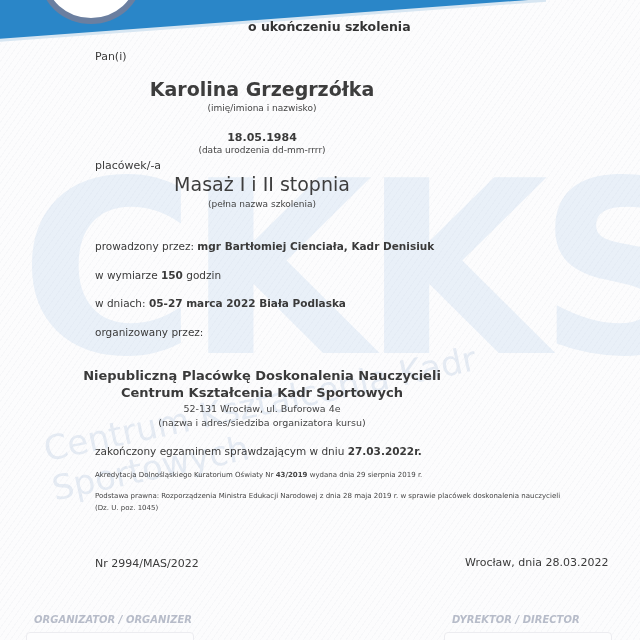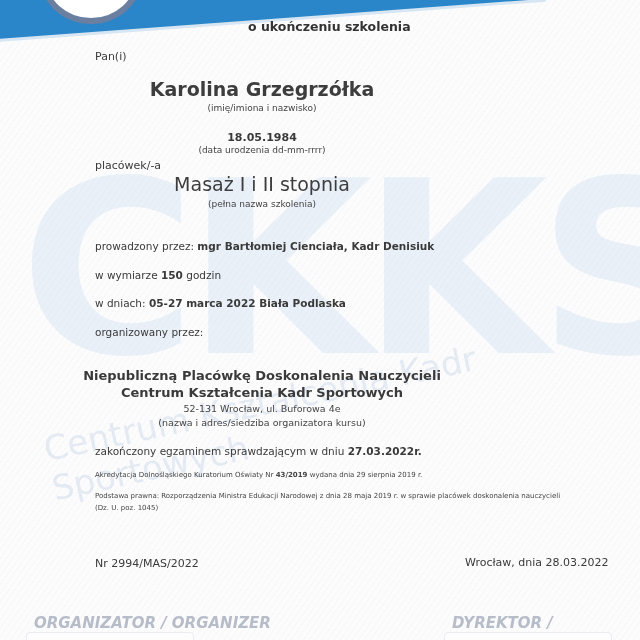--- a/index.html
+++ b/index.html
@@ -22,21 +22,21 @@
   .dob { top:131px; font-size:11px; font-weight:bold; }
   .completed { top:159px; left:95px; font-size:11px; }
   .course { top:173px; font-size:19px; font-weight:normal; color:#3d3d3d; }
   .line { left:95px; font-size:10.5px; }
   .line b { font-weight:bold; }
   .org1 { top:368px; font-size:13px; font-weight:bold; }
   .org2 { top:385px; font-size:13px; font-weight:bold; }
   .small { left:95px; font-size:7px; color:#444; }
   .nr { top:557px; left:95px; font-size:11px; }
   .date { top:556px; left:437px; font-size:11px;margin-left:28px; }
-  .sig-label { top:614px; font-size:15px; font-weight:bold; font-style:italic; color:#b7bcc9; }
+  .sig-label { top:614px; font-size:10px; font-weight:bold; font-style:italic; color:#b7bcc9; }
   .sig-box { position:absolute; top:632px; height:20px; border:1px solid #ececf0; border-radius:4px; background:#fdfdfe; }
 </style>
 </head>
 <body>
 
 <div class="page">
   <div class="wm wm-letters">CKKS</div>
   <div class="wm wm-text">Centrum Kształcenia Kadr Sportowych</div>
 
   <div class="header-band"></div>

